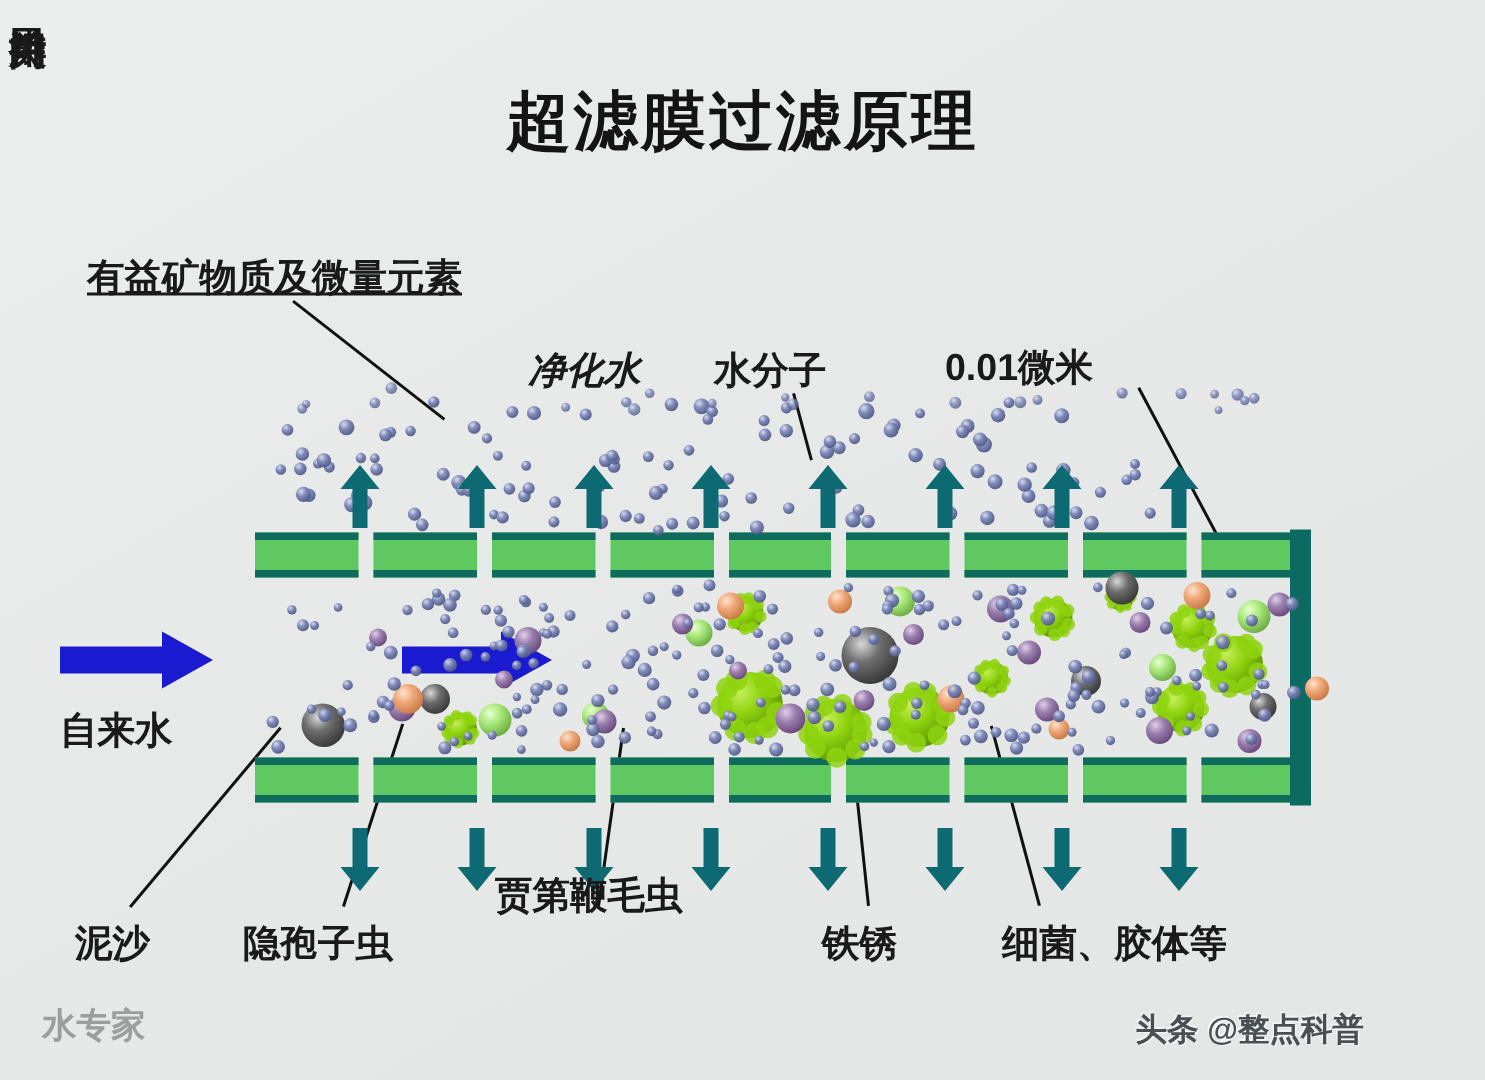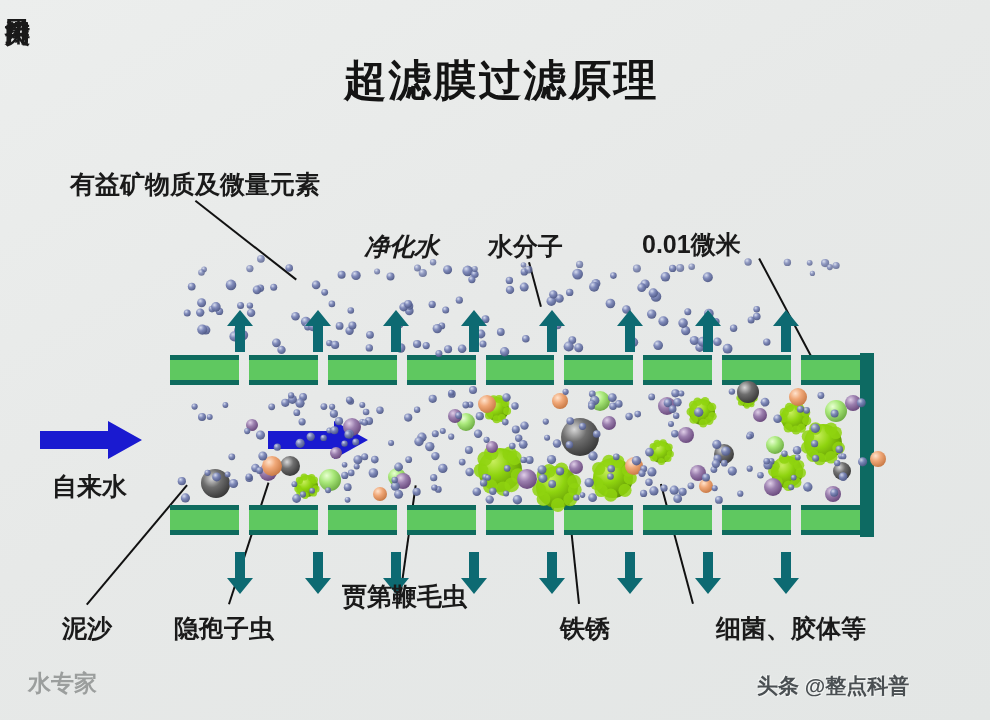--- a/index.html
+++ b/index.html
@@ -6,36 +6,36 @@
   body{
     width:990px;height:720px;overflow:hidden;
     font-family:"Liberation Sans","DejaVu Sans",sans-serif;
     background:#e8eae9;
     position:relative;
   }
   #stage{
     position:absolute;left:0;top:0;width:990px;height:720px;
     background:linear-gradient(150deg,#eceeed 0%,#e7e9e8 45%,#e3e6e5 100%);
   }
-  .txt{position:absolute;color:#1d1d1d;white-space:nowrap;padding-left:12px;}
+  .txt{position:absolute;color:#1d1d1d;white-space:nowrap;}
   #title{
     left:0;right:0;top:52px;text-align:center;
     font-size:43px;letter-spacing:2px;font-weight:600;color:#141414;
   }
   .lbl{font-size:25px;font-weight:600;color:#1a1a1a;}
-  #lbl-minerals{left:58px;top:168px;}
+  #lbl-minerals{left:58px;top:168px;text-decoration:underline;}
   #lbl-pure{left:352px;top:230px;font-style:italic;}
   #lbl-h2o{left:476px;top:230px;}
   #lbl-micron{left:630px;top:228px;font-family:"Liberation Sans",sans-serif;}
   #lbl-tap{left:40px;top:470px;}
   #lbl-sand{left:50px;top:612px;}
   #lbl-crypto{left:162px;top:612px;}
   #lbl-giardia{left:330px;top:580px;}
   #lbl-rust{left:548px;top:612px;}
-  #lbl-bact{left:668px;top:612px;margin-left:36px;}
+  #lbl-bact{left:668px;top:612px;}
   #lbl-drain{
     left:888px;top:360px;width:36px;
     font-size:25px;font-weight:600;line-height:36px;
     writing-mode:vertical-rl;text-orientation:upright;color:#1a1a1a;
   }
   .wm{position:absolute;font-weight:600;}
   #wm-left{left:28px;top:668px;font-size:23px;color:#9b9e9d;}
   #wm-right{left:757px;top:672px;font-size:21px;color:#4a4f52;
     text-shadow:1px 1px 0 #f2f4f3,-1px -1px 0 #f2f4f3;}
   

